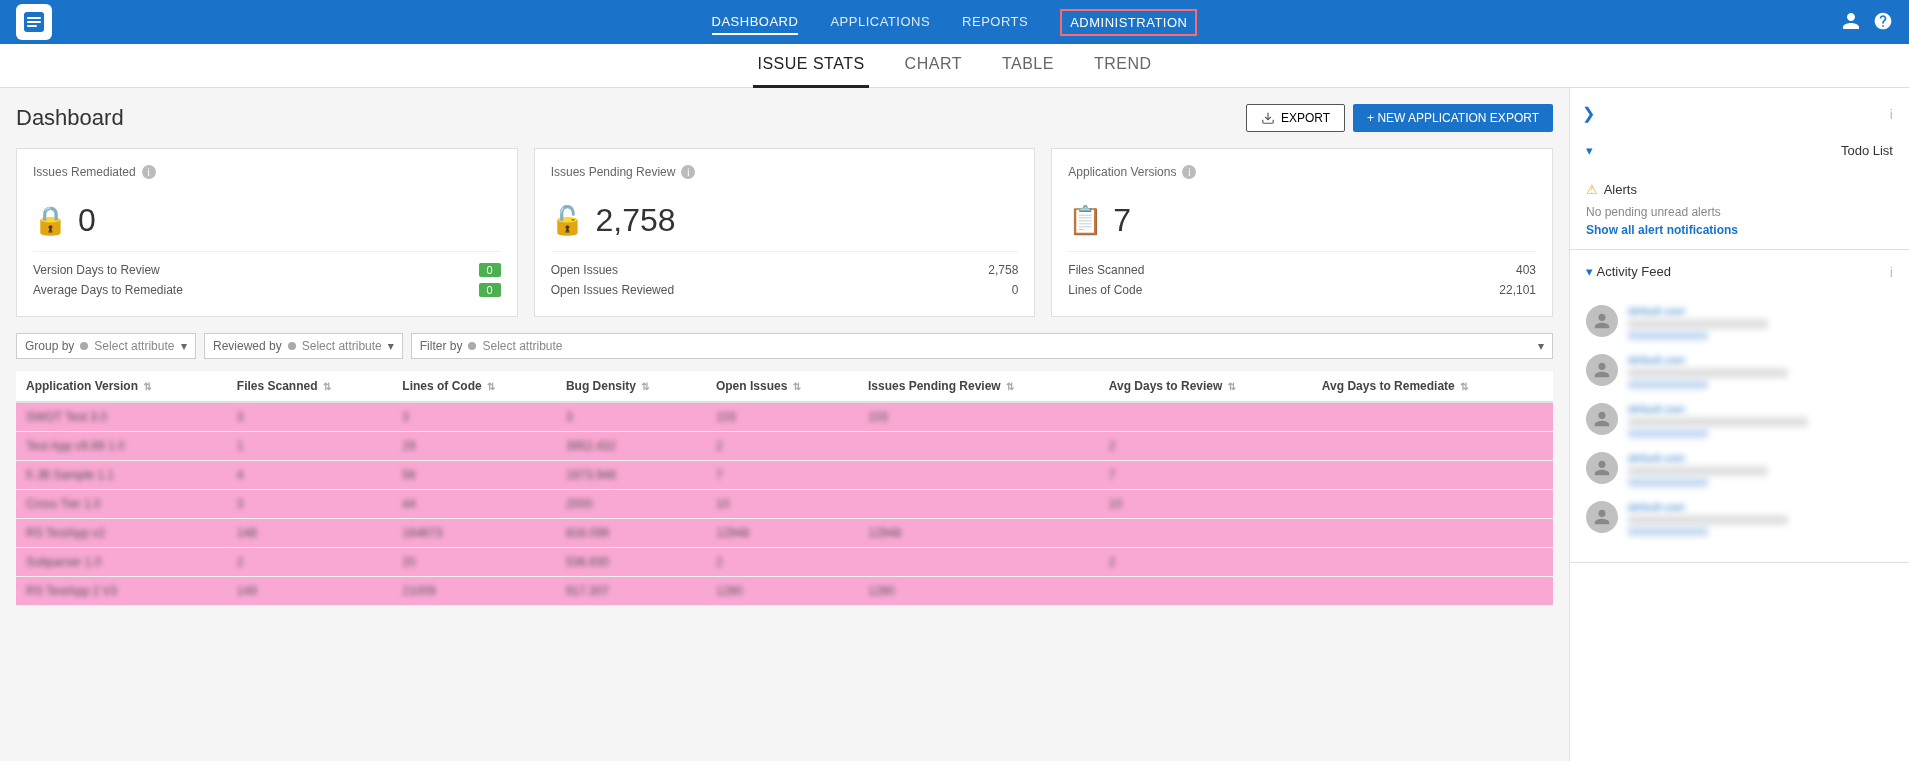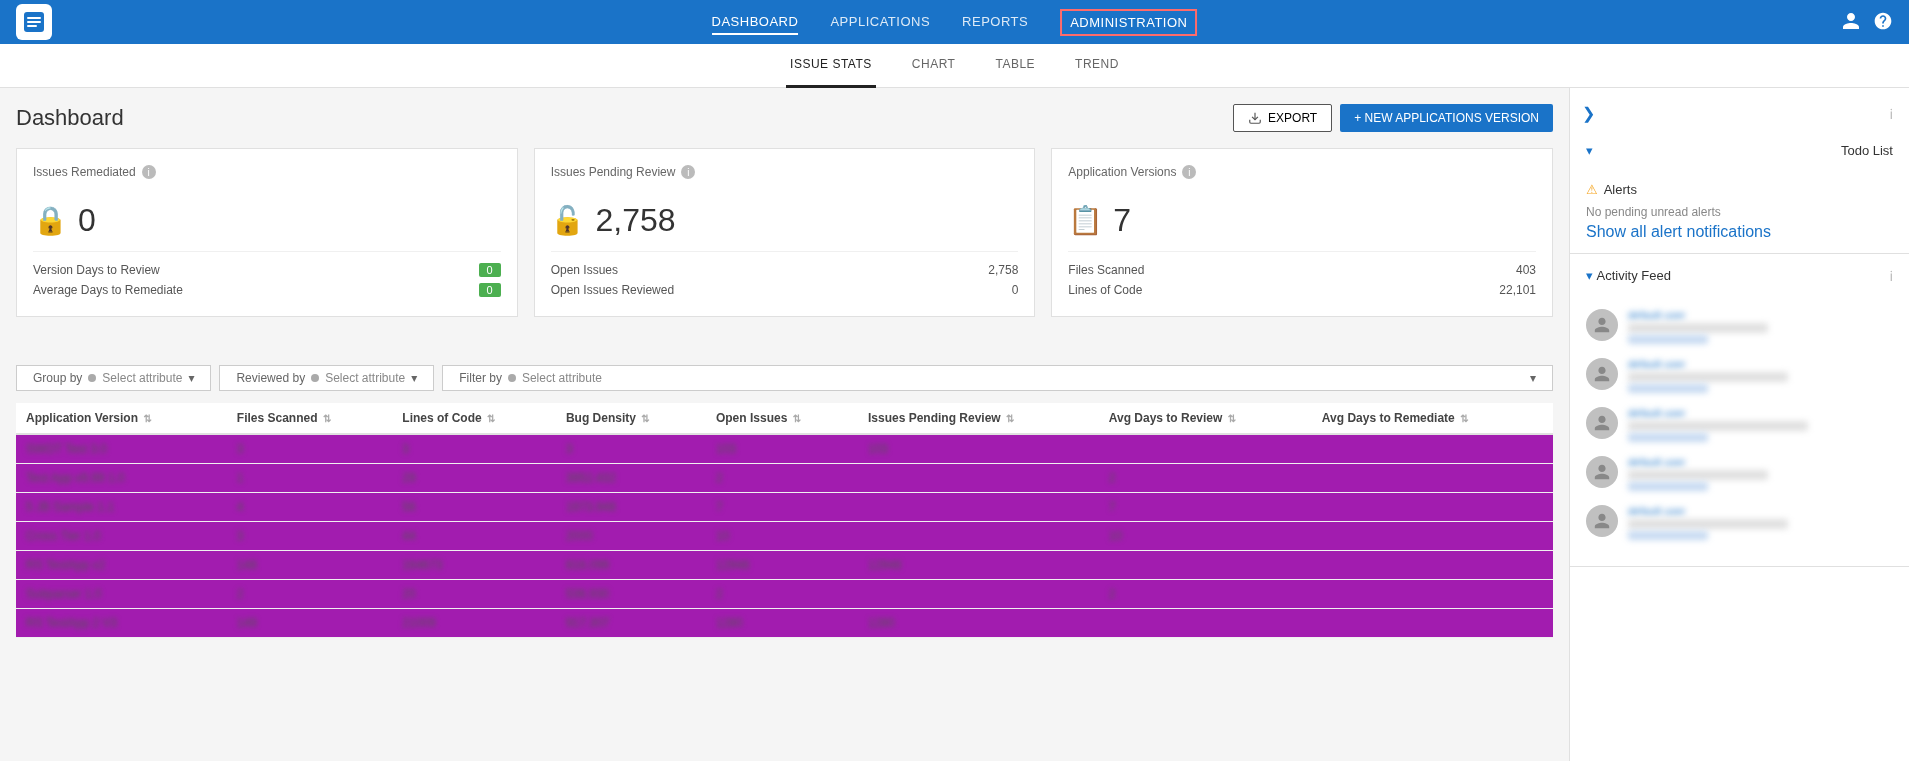--- a/index.html
+++ b/index.html
@@ -52,21 +52,21 @@
     
     .sub-nav {
       background: white;
       display: flex; align-items: center; justify-content: center;
       gap: 32px;
       border-bottom: 1px solid #e0e0e0;
       padding: 0;
       height: 44px;
     }
     .sub-nav-item {
-      font-size: 12px; font-weight: 500;
+      font-size: 16px; font-weight: 500;
       color: #666;
       cursor: pointer;
       text-transform: uppercase;
       letter-spacing: 0.5px;
       height: 44px;
       display: flex; align-items: center;
       border-bottom: 3px solid transparent;
       padding: 0 4px;
     }
     .sub-nav-item.active {
@@ -158,34 +158,33 @@
       background: #bbb; color: white; font-size: 10px; cursor: pointer;
     }
 
     
     .filter-bar {
       display: flex; gap: 8px; margin-bottom: 12px;
     }
     .filter-select {
       border: 1px solid #ccc;
       background: white;
-      padding: 5px 16px;
+      padding: 5px 8px;
       font-size: 12px;
       display: flex; align-items: center; gap: 6px;
       cursor: pointer;
       min-width: 180px;
-      margin-top: 32px;
     }
     .filter-select.wide { flex: 1; }
     .filter-label { color: #666; font-size: 12px; }
     .filter-dot { width: 8px; height: 8px; border-radius: 50%; background: #aaa; }
     .chevron-down { margin-left: auto; color: #666; }
 
     
-    .data-table { width: 100%; border-collapse: collapse; background: #a21caf; }
+    .data-table { width: 100%; border-collapse: collapse; background: #f9a8d4; }
     .data-table th {
       background: white;
       border-bottom: 2px solid #e0e0e0;
       padding: 8px 10px;
       text-align: left;
       font-size: 12px; font-weight: 600; color: #444;
       white-space: nowrap;
       cursor: pointer;
     }
     .data-table th .sort-icon { color: #aaa; font-size: 10px; margin-left: 2px; }
@@ -206,21 +205,21 @@
       padding: 12px 16px;
       cursor: pointer;
       font-size: 13px; font-weight: 500; color: #333;
     }
     .sidebar-info-icon { color: #bbb; font-size: 14px; }
 
     .alerts-section { padding: 12px 16px; }
     .alert-title { display: flex; align-items: center; gap: 6px; font-size: 13px; font-weight: 500; margin-bottom: 8px; }
     .alert-warn { color: #f5a623; }
     .alert-msg { font-size: 12px; color: #888; margin-bottom: 4px; }
-    .alert-link { font-size: 16px; color: #1a73c8; cursor: pointer; }
+    .alert-link { font-size: 12px; color: #1a73c8; cursor: pointer; font-weight: bold; }
 
     .activity-section { padding: 12px 16px; }
     .activity-item {
       display: flex; gap: 10px; margin-bottom: 14px; align-items: flex-start;
     }
     .avatar {
       width: 32px; height: 32px; border-radius: 50%;
       background: #c0c0c0; display: flex; align-items: center; justify-content: center;
       flex-shrink: 0;
     }
@@ -287,21 +286,21 @@
       <div class="page-actions">
         <button class="btn-export">
           <svg width="14" height="14" viewBox="0 0 24 24" fill="none" stroke="#555" stroke-width="2">
               <path d="M21 15v4a2 2 0 0 1-2 2H5a2 2 0 0 1-2-2v-4"></path>
               <polyline points="7 10 12 15 17 10"></polyline>
               <line x1="12" y1="15" x2="12" y2="3"></line>
             </svg>
           <span>EXPORT</span>
         </button>
         <button class="btn-new">
-          <span>+ NEW APPLICATIONS VERSION</span>
+          <span>+ NEW APPLICATION EXPORT</span>
         </button>
       </div>
     </div>
 
     <div class="stat-cards">
 
       <div class="stat-card">
         <div class="stat-card-title">
           <span>Issues Remediated</span>
           <span class="info-icon">i</span>

